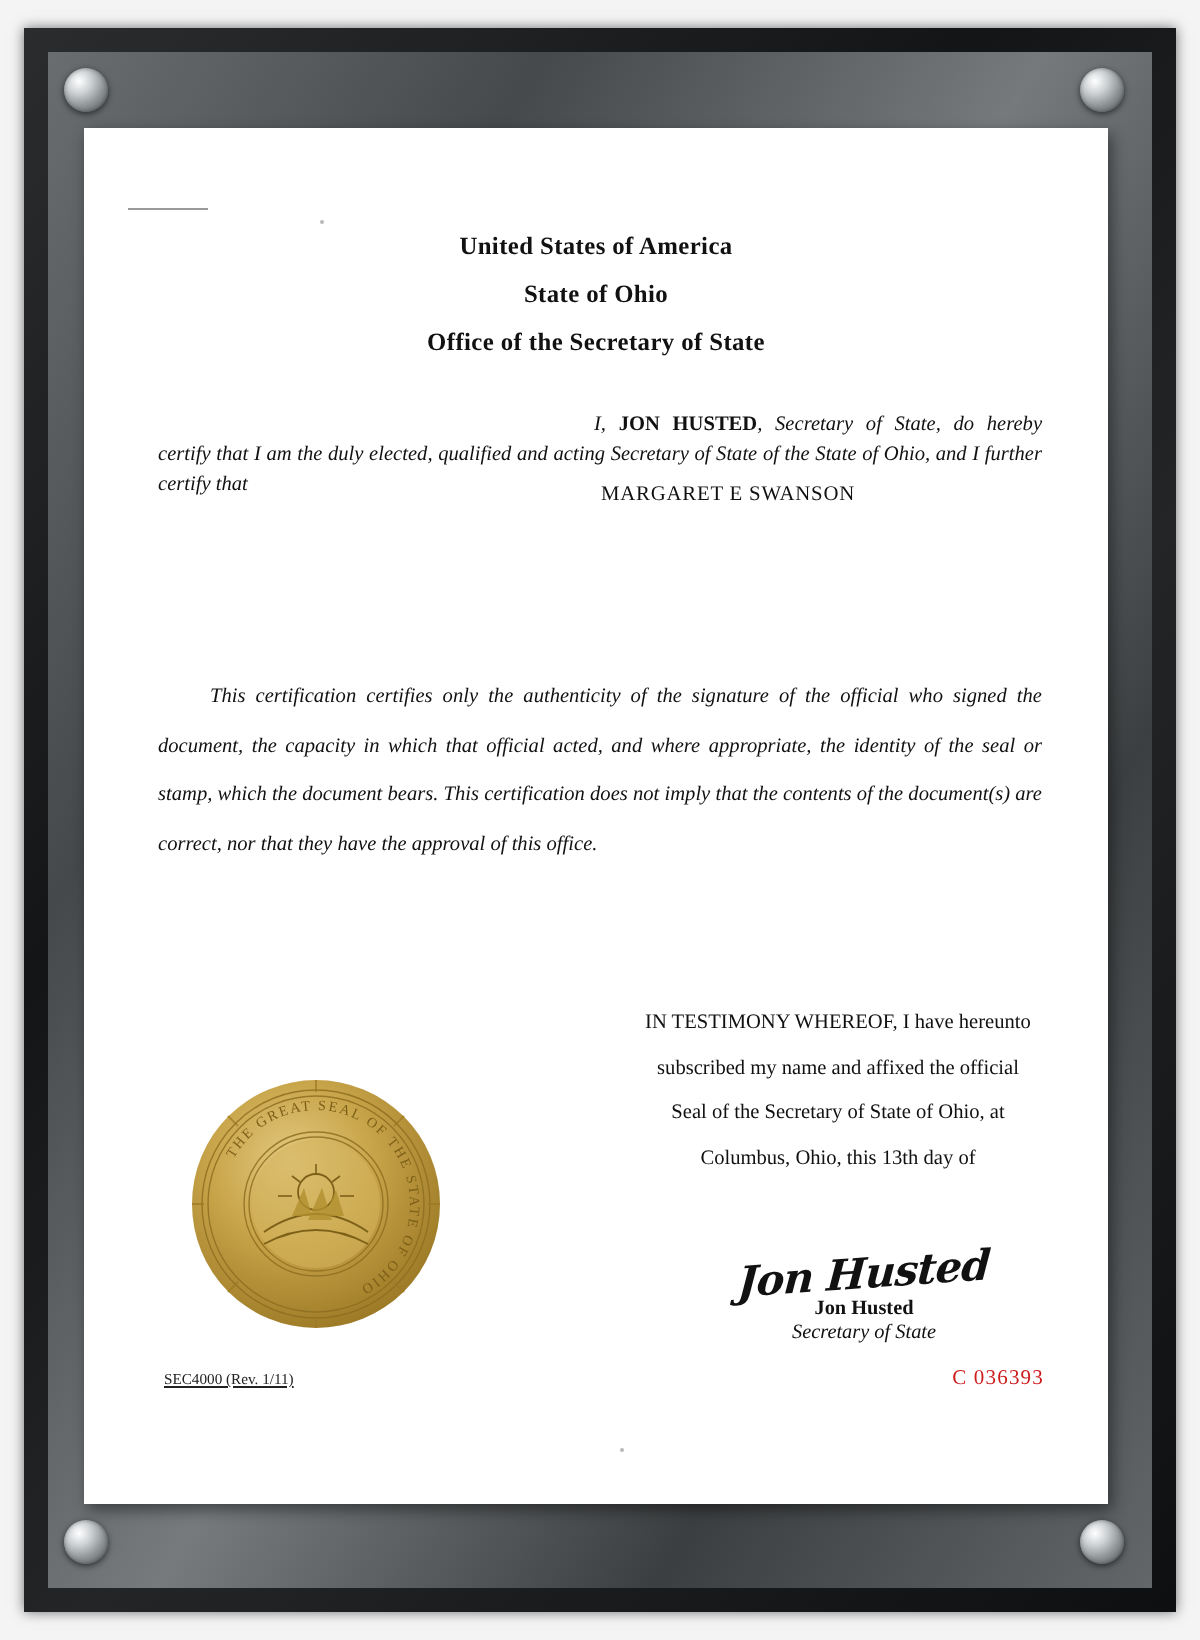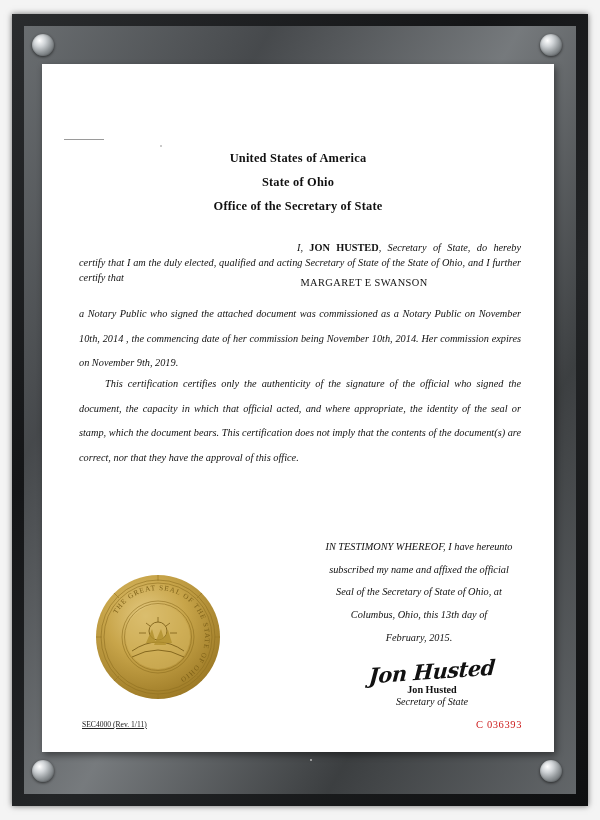--- a/index.html
+++ b/index.html
@@ -70,21 +70,20 @@
   .screw.br { left: 540px; top: 760px; }
 
   
   .content {
     position: absolute;
     left: 0; top: 0;
     width: 512px;
     height: 688px;
     font-size: 10.2px;
     color: #111;
-    margin-top: 35px;
   }
 
   .topline {
     position: absolute;
     left: 22px;
     top: 40px;
     width: 40px;
     border-top: 1px solid #9a9a9a;
   }
 
@@ -141,21 +140,20 @@
     top: 273px;
     line-height: 2.4;
     text-indent: 26px;
   }
 
   .testimony {
     position: absolute;
     left: 272px;
     top: 437px;
     width: 210px;
-    font-style: italic;
     font-size: 10.3px;
     line-height: 2.2;
     text-align: center;
   }
 
   .signature-wrap {
     position: absolute;
     left: 300px;
     top: 562px;
     width: 180px;
@@ -239,30 +237,28 @@
       <div class="heading h3">Office of the Secretary of State</div>
 
       <div class="body-block lead">
         <span class="indent">
           <span>I, </span><b>JON HUSTED</b><span>, Secretary of State, do hereby certify that I am the duly elected, qualified and acting Secretary of State of the State of Ohio, and I further certify that</span>
         </span>
       </div>
 
       <div class="namecenter">MARGARET E SWANSON</div>
 
-      <div class="body-block para2">a Notary Public who signed the attached document was commissioned as a Notary Public on November 10th, 2014 , the commencing date of her commission being November 10th, 2014.  Her commission expires on  November 9th, 2019.</div>
 
       <div class="body-block para3">This certification certifies only the authenticity of the signature of the official who signed the document, the capacity in which that official acted, and where appropriate, the identity of the seal or stamp, which the document bears. This certification does not imply that the contents of the document(s) are correct, nor that they have the approval of this office.</div>
 
       <div class="testimony">
         <div>IN TESTIMONY WHEREOF, I have hereunto</div>
         <div>subscribed my name and affixed the official</div>
         <div>Seal of the Secretary of State of Ohio, at</div>
         <div>Columbus, Ohio, this 13th    day of</div>
-        <div>February, 2015.</div>
       </div>
 
       <div class="signature-wrap">
         <div class="sig-script">Jon Husted</div>
         <div class="sig-name">Jon Husted</div>
         <div class="sig-title">Secretary of State</div>
       </div>
 
       <div class="doc-number">C 036393</div>
 

